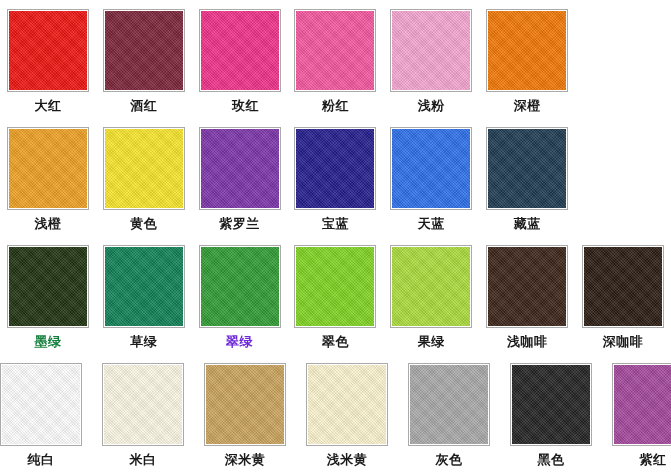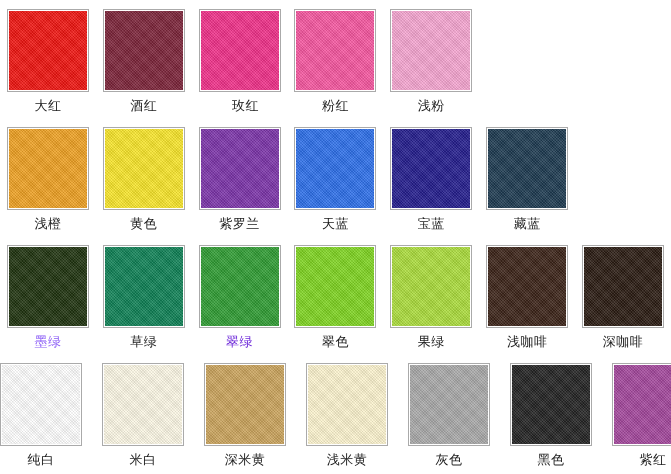--- a/index.html
+++ b/index.html
@@ -48,21 +48,21 @@
     height: 100%;
     box-sizing: border-box;
     position: relative;
     background-image:
       repeating-linear-gradient(45deg, rgba(255,255,255,0.09) 0 1px, rgba(0,0,0,0.07) 1px 2px),
       repeating-linear-gradient(-45deg, rgba(255,255,255,0.07) 0 1px, rgba(0,0,0,0.05) 1px 2px);
   }
   .label {
     margin-top: 6px;
     font-size: 13px;
-    font-weight: normal;
+    font-weight: bold;
     color: #1a1a1a;
     line-height: 16px;
     letter-spacing: 0.5px;
     white-space: nowrap;
     text-align: center;
   }
 </style>
 </head>
 <body>
 
@@ -91,20 +91,26 @@
           <div class="swatch" title="#f4569f" style="background-color: rgb(244, 86, 159);"></div>
         </div>
         <div class="label" style="color: rgb(26, 26, 26);">粉红</div>
       </div>
       <div class="cell">
         <div class="swatch-wrap" style="border-color: rgb(170, 170, 170);">
           <div class="swatch" title="#f4a5d0" style="background-color: rgb(244, 165, 208);"></div>
         </div>
         <div class="label" style="color: rgb(26, 26, 26);">浅粉</div>
       </div>
+      <div class="cell">
+        <div class="swatch-wrap" style="border-color: rgb(170, 170, 170);">
+          <div class="swatch" title="#f07705" style="background-color: rgb(240, 119, 5);"></div>
+        </div>
+        <div class="label" style="color: rgb(26, 26, 26);">深橙</div>
+      </div>
     </div>
     <div class="row">
       <div class="cell">
         <div class="swatch-wrap" style="border-color: rgb(170, 170, 170);">
           <div class="swatch" title="#eda023" style="background-color: rgb(237, 160, 35);"></div>
         </div>
         <div class="label" style="color: rgb(26, 26, 26);">浅橙</div>
       </div>
       <div class="cell">
         <div class="swatch-wrap" style="border-color: rgb(170, 170, 170);">
@@ -113,43 +119,43 @@
         <div class="label" style="color: rgb(26, 26, 26);">黄色</div>
       </div>
       <div class="cell">
         <div class="swatch-wrap" style="border-color: rgb(170, 170, 170);">
           <div class="swatch" title="#7b34a8" style="background-color: rgb(123, 52, 168);"></div>
         </div>
         <div class="label" style="color: rgb(26, 26, 26);">紫罗兰</div>
       </div>
       <div class="cell">
         <div class="swatch-wrap" style="border-color: rgb(170, 170, 170);">
+          <div class="swatch" title="#241d8c" style="background-color: rgb(36, 29, 140);"></div>
+        </div>
+        <div class="label" style="color: rgb(26, 26, 26);">宝蓝</div>
+      </div>
+      <div class="cell">
+        <div class="swatch-wrap" style="border-color: rgb(170, 170, 170);">
           <div class="swatch" title="#2d6fe8" style="background-color: rgb(45, 111, 232);"></div>
         </div>
         <div class="label" style="color: rgb(26, 26, 26);">天蓝</div>
       </div>
       <div class="cell">
         <div class="swatch-wrap" style="border-color: rgb(170, 170, 170);">
-          <div class="swatch" title="#241d8c" style="background-color: rgb(36, 29, 140);"></div>
-        </div>
-        <div class="label" style="color: rgb(26, 26, 26);">宝蓝</div>
-      </div>
-      <div class="cell">
-        <div class="swatch-wrap" style="border-color: rgb(170, 170, 170);">
           <div class="swatch" title="#1d3a50" style="background-color: rgb(29, 58, 80);"></div>
         </div>
         <div class="label" style="color: rgb(26, 26, 26);">藏蓝</div>
       </div>
     </div>
     <div class="row">
       <div class="cell">
         <div class="swatch-wrap" style="border-color: rgb(170, 170, 170);">
           <div class="swatch" title="#1f330f" style="background-color: rgb(31, 51, 15);"></div>
         </div>
-        <div class="label" style="color: #8b5cf6;">墨绿</div>
+        <div class="label" style="color: #15803d;">墨绿</div>
       </div>
       <div class="cell">
         <div class="swatch-wrap" style="border-color: rgb(170, 170, 170);">
           <div class="swatch" title="#0f8055" style="background-color: rgb(15, 128, 85);"></div>
         </div>
         <div class="label" style="color: rgb(26, 26, 26);">草绿</div>
       </div>
       <div class="cell">
         <div class="swatch-wrap" style="border-color: rgb(170, 170, 170);">
           <div class="swatch" title="#2f9b33" style="background-color: rgb(47, 155, 51);"></div>

